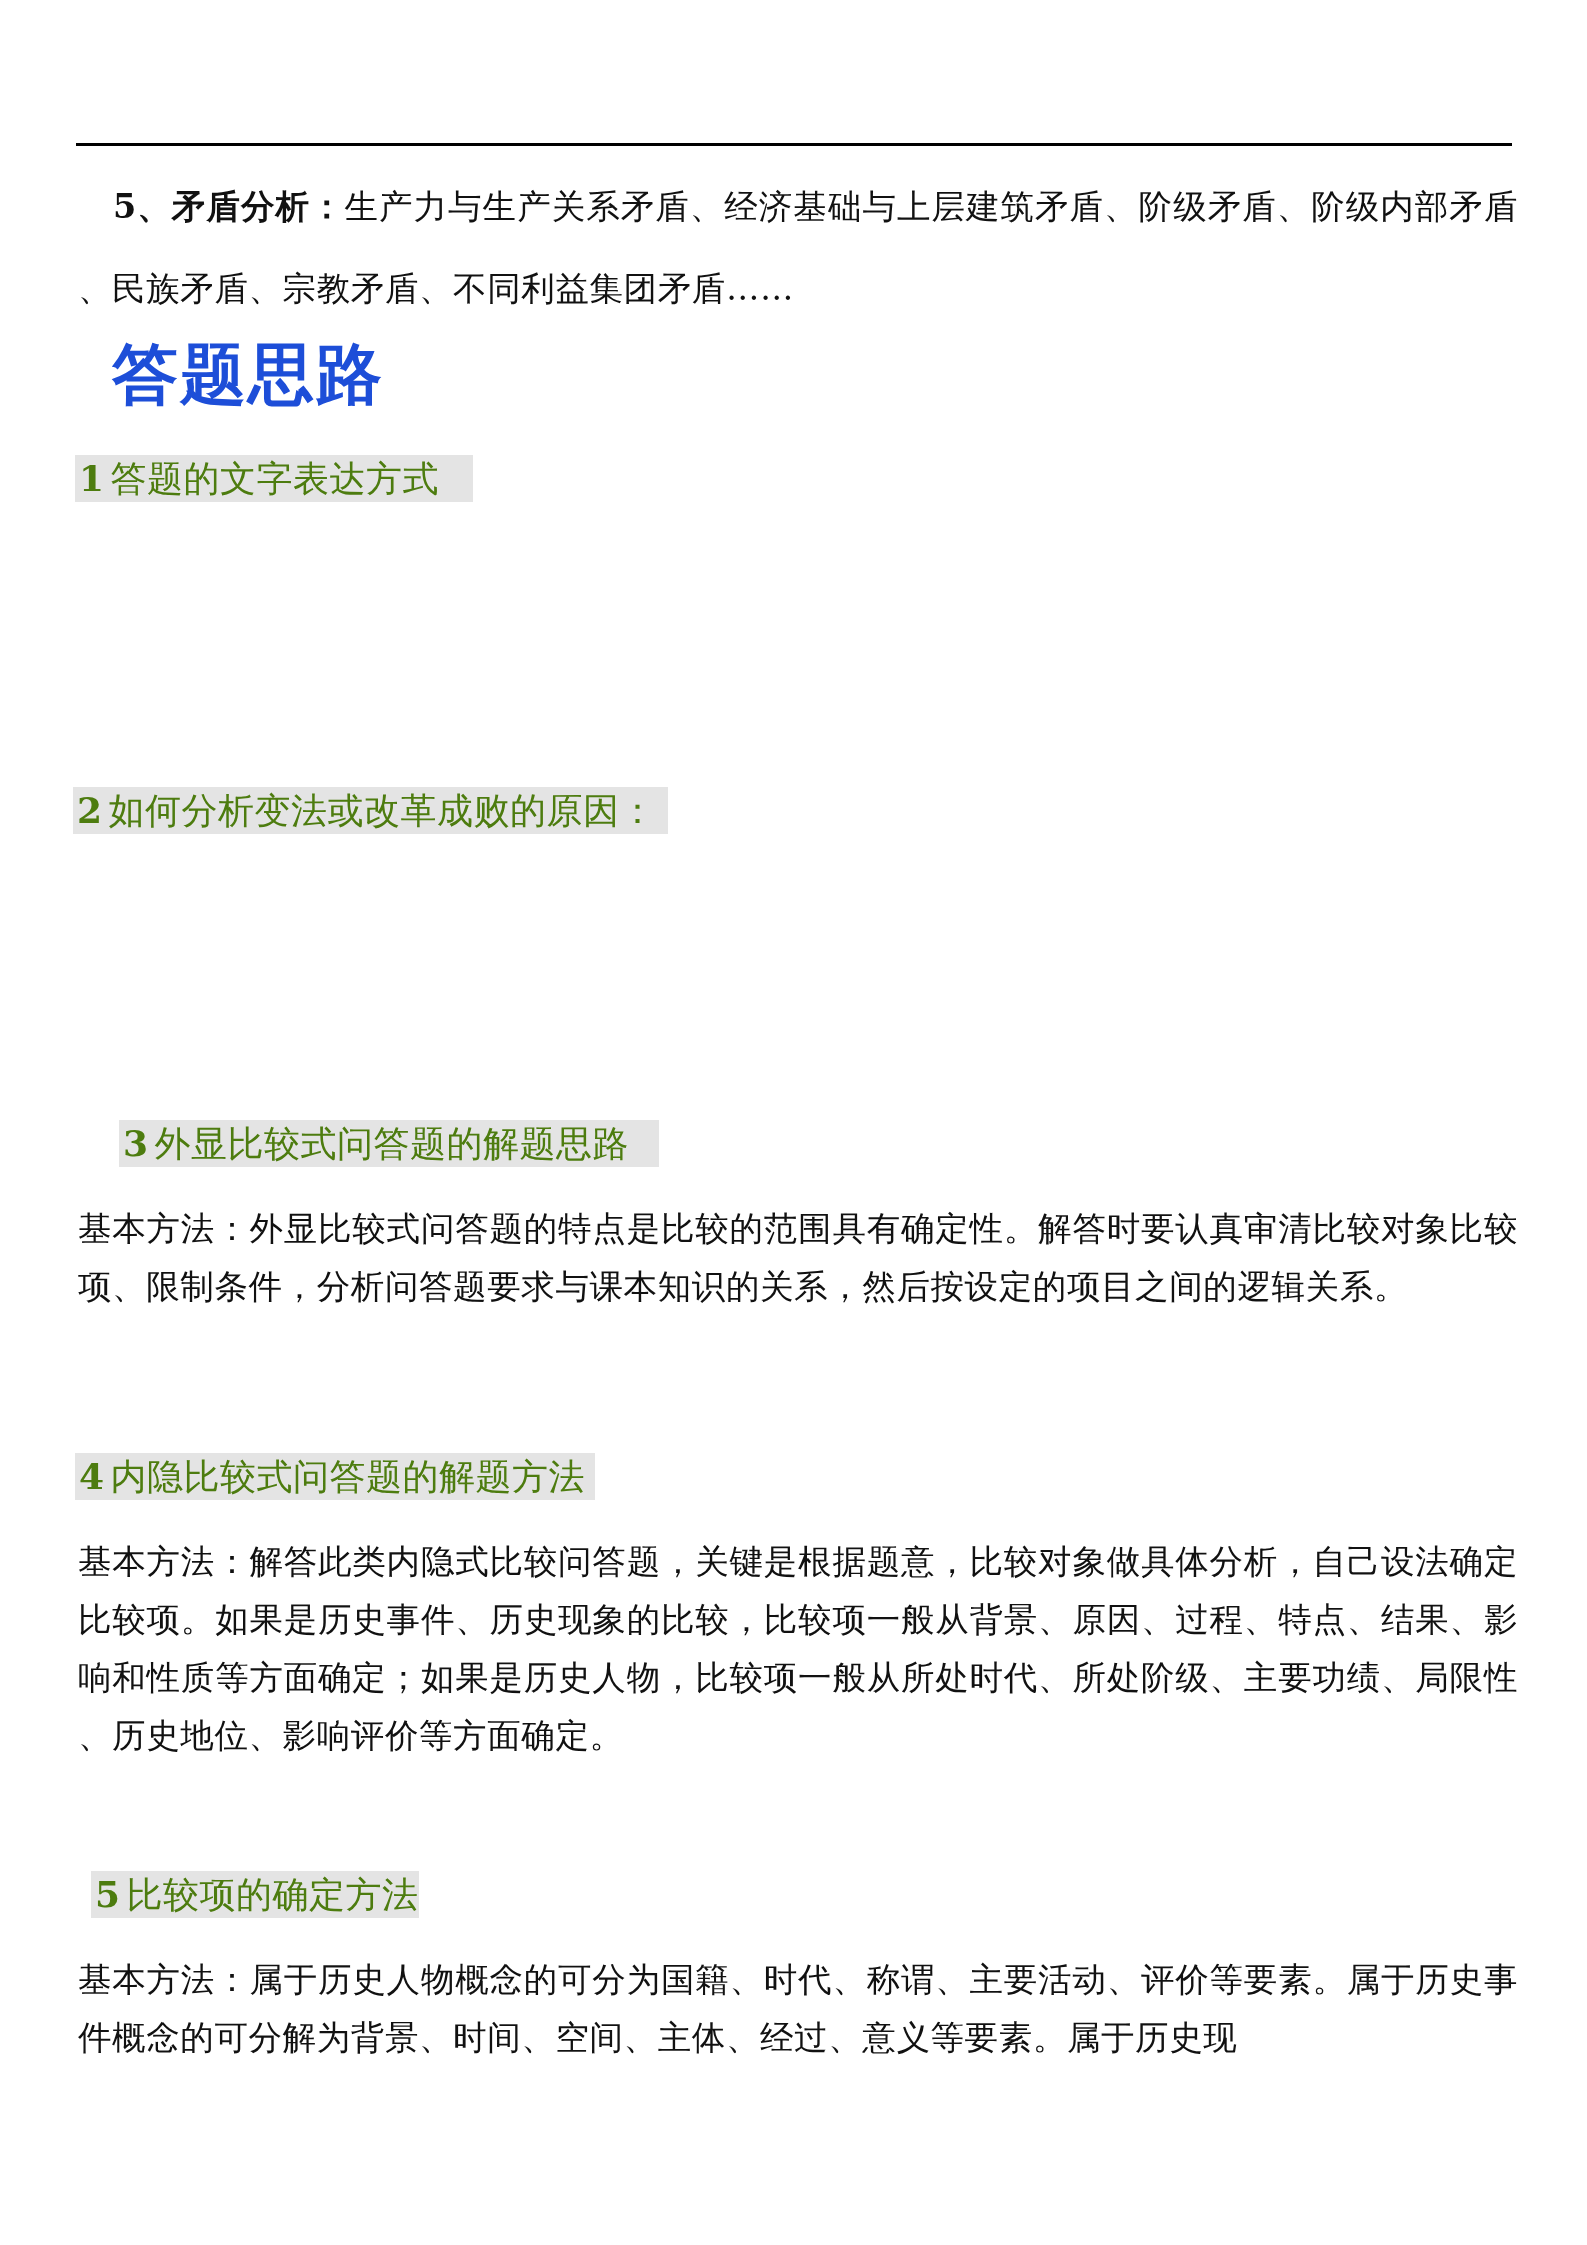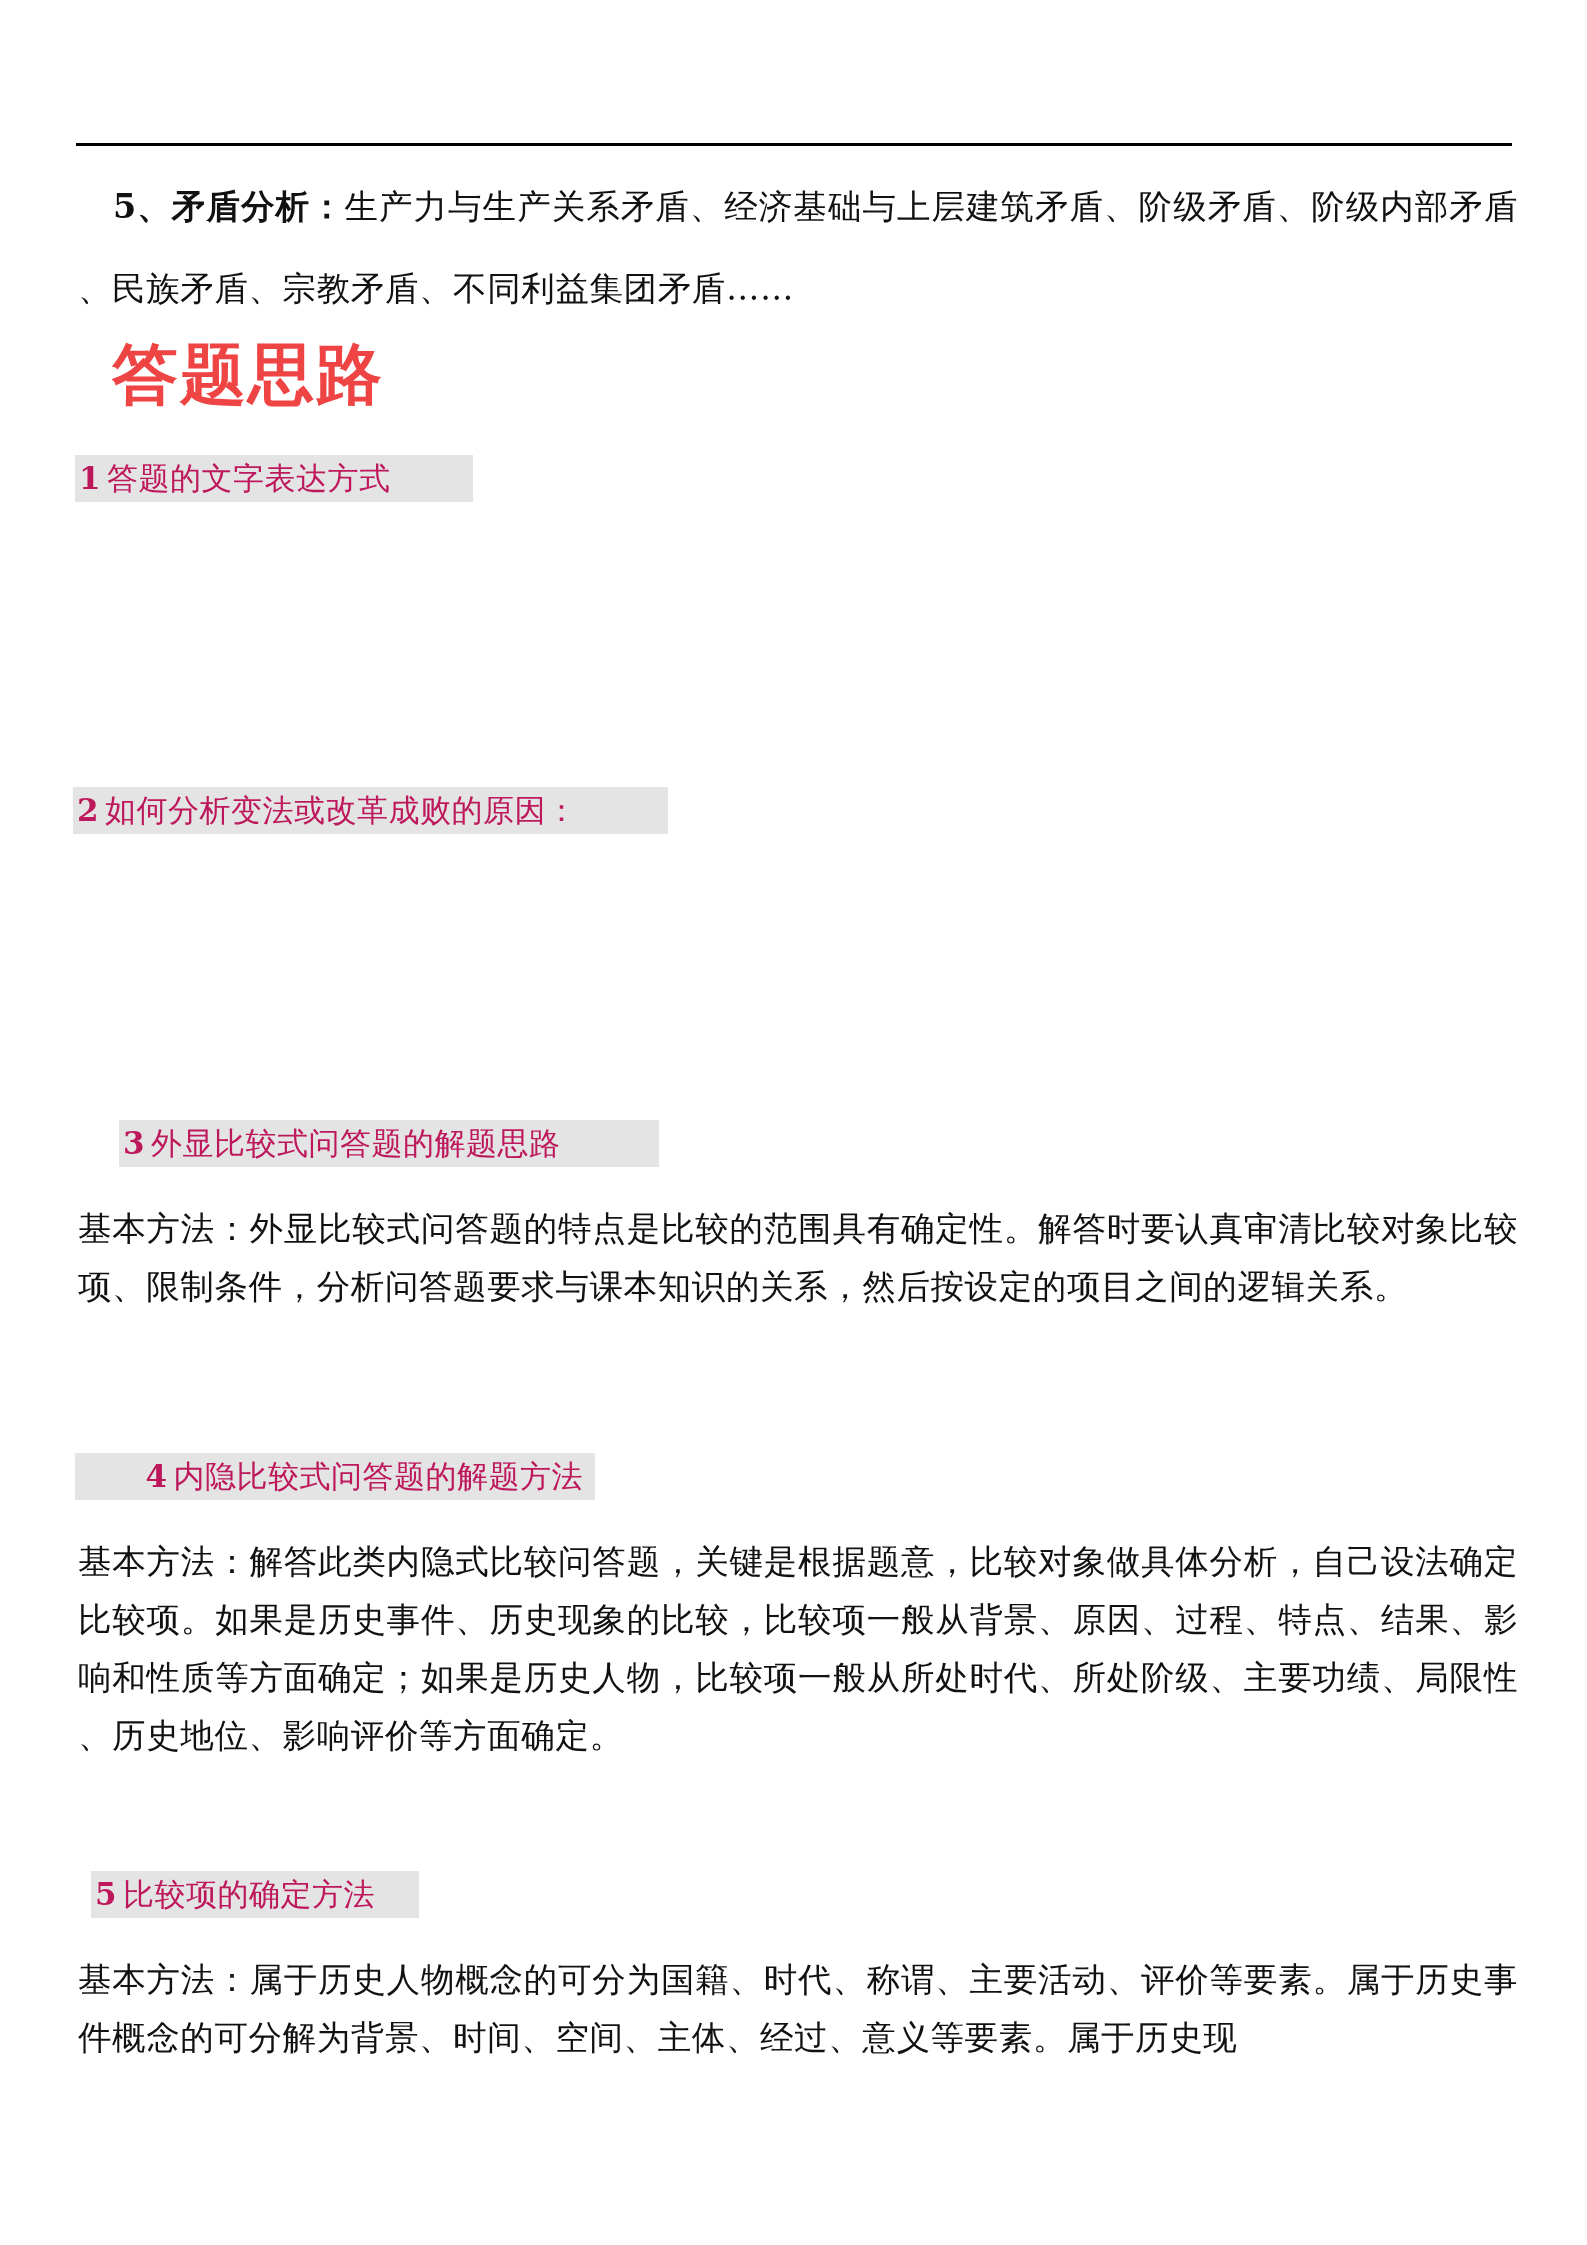--- a/index.html
+++ b/index.html
@@ -49,33 +49,33 @@
     }
     .title {
       position: absolute;
       left: 112px;
       top: 332px;
       font-size: 66px;
       line-height: 86px;
       font-weight: bold;
       font-family: "DejaVu Sans", "Liberation Sans", sans-serif;
       letter-spacing: 2px;
-      color: #ef4444;
+      color: #1d4ed8;
     }
     .section-head {
       position: absolute;
       left: 75px;
       height: 47px;
       background: #e4e4e4;
-      font-size: 31px;
+      font-size: 36px;
       line-height: 47px;
       padding: 0 12px 0 4px;
       white-space: nowrap;
       letter-spacing: 0.5px;
-      color: #be185d;
+      color: #4d7c0f;
     }
     .section-head .num {
       font-weight: bold;
       margin-right: 6px;
     }
     .body-text {
       line-height: 58px;
     }
     #h1 { top: 455px; width: 398px; }
     #h2 { top: 787px; width: 595px; left: 73px; }

